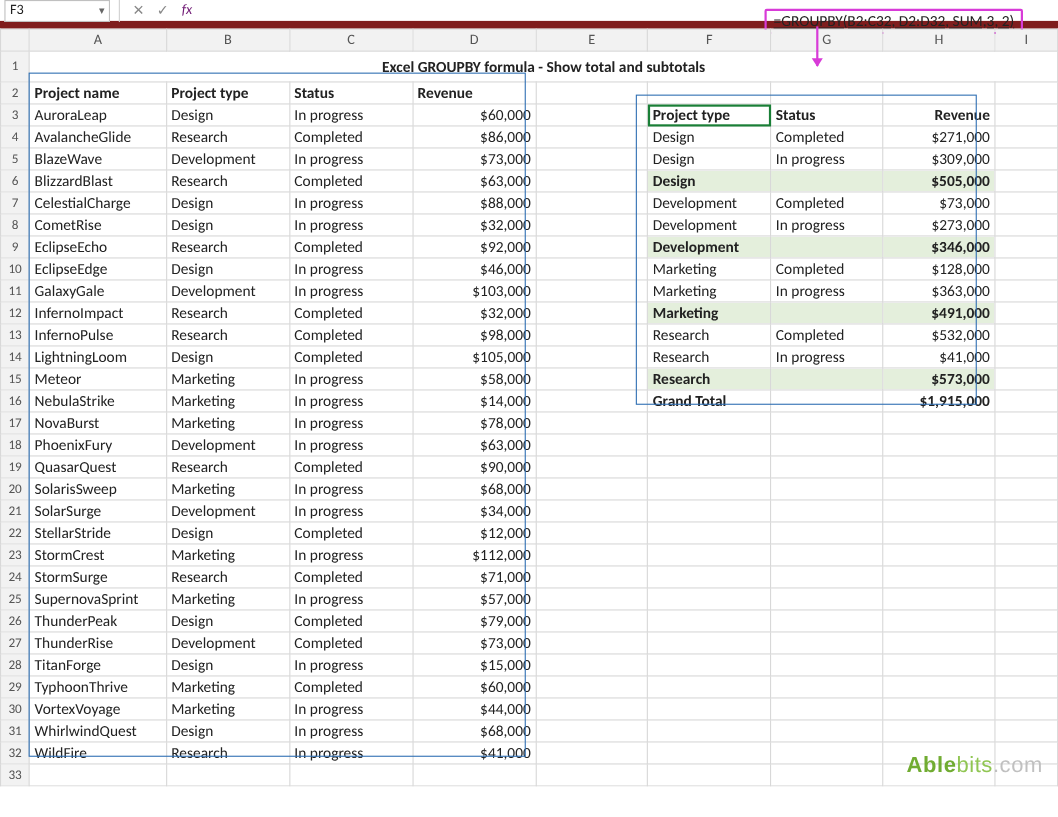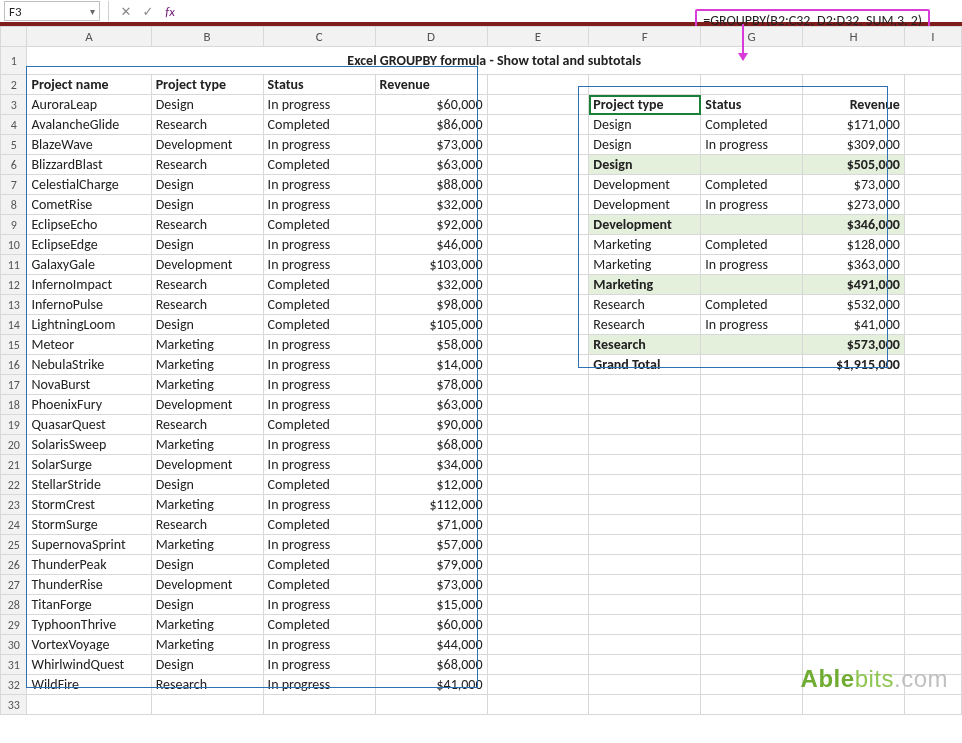--- a/index.html
+++ b/index.html
@@ -7,21 +7,21 @@
     margin: 0;
     font-family: Calibri, Arial, sans-serif;
     font-size: 14px;
     color: #222;
     background: #fff;
     width: 962px;
   }
   .formula-bar {
     display: flex;
     align-items: center;
-    border-bottom: 4px solid #7f1d1d;
+    border-bottom: 7px solid #7f1d1d;
     height: 26px;
     background: #fff;
     padding: 0 4px;
     gap: 4px;
   }
   .name-box {
     display: flex;
     align-items: center;
     border: 1px solid #c0c0c0;
     height: 20px;
@@ -117,22 +117,22 @@
   .gtotal { font-weight:bold; }
   .sel-border { outline:2px solid #1a7f37; outline-offset:-2px; }
   .spill-border {
     position:absolute;
     border:1px solid #2f6fb3;
     pointer-events:none;
   }
   .watermark{
     position:absolute;
     right:14px;
-    bottom:22px;
-    font-size:24px;
+    bottom:7px;
+    font-size:20px;
     color:#8bc34a;
     font-family: Arial, sans-serif;
     letter-spacing:0.5px;
     opacity:0.95;
     text-align:center;
   }
   .watermark b{color:#6aa828;font-weight:bold}
   .watermark .grey{color:#bdbdbd}
 </style>
 </head>
@@ -213,21 +213,21 @@
         </tr>
         <tr>
           <th class="rowhdr">4</th>
           <td>AvalancheGlide</td>
           <td>Research</td>
           <td>Completed</td>
           <td class="num">$86,000</td>
           <td></td>
           <td>Design</td>
           <td>Completed</td>
-          <td class="num">$171,000</td>
+          <td class="num">$271,000</td>
           <td></td>
         </tr>
         <tr>
           <th class="rowhdr">5</th>
           <td>BlazeWave</td>
           <td>Development</td>
           <td>In progress</td>
           <td class="num">$73,000</td>
           <td></td>
           <td>Design</td>

